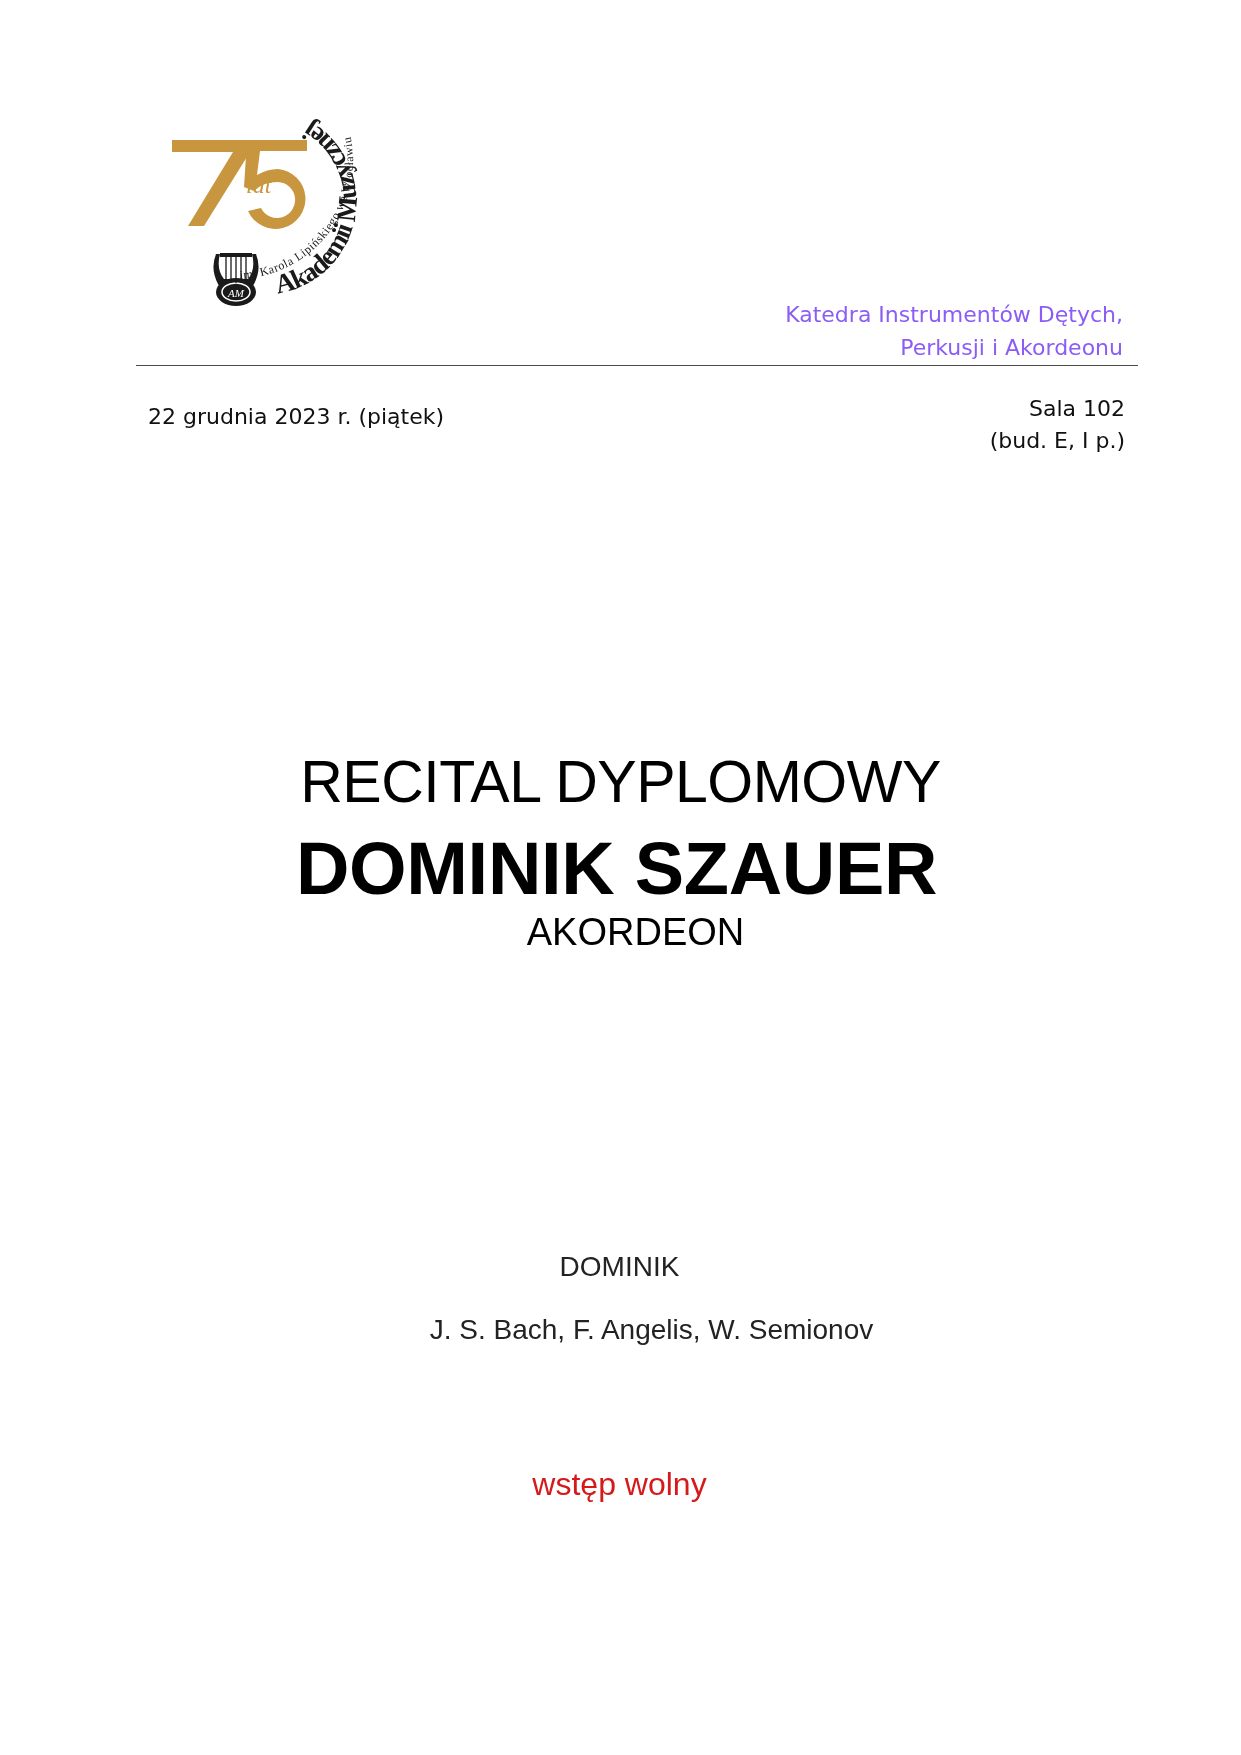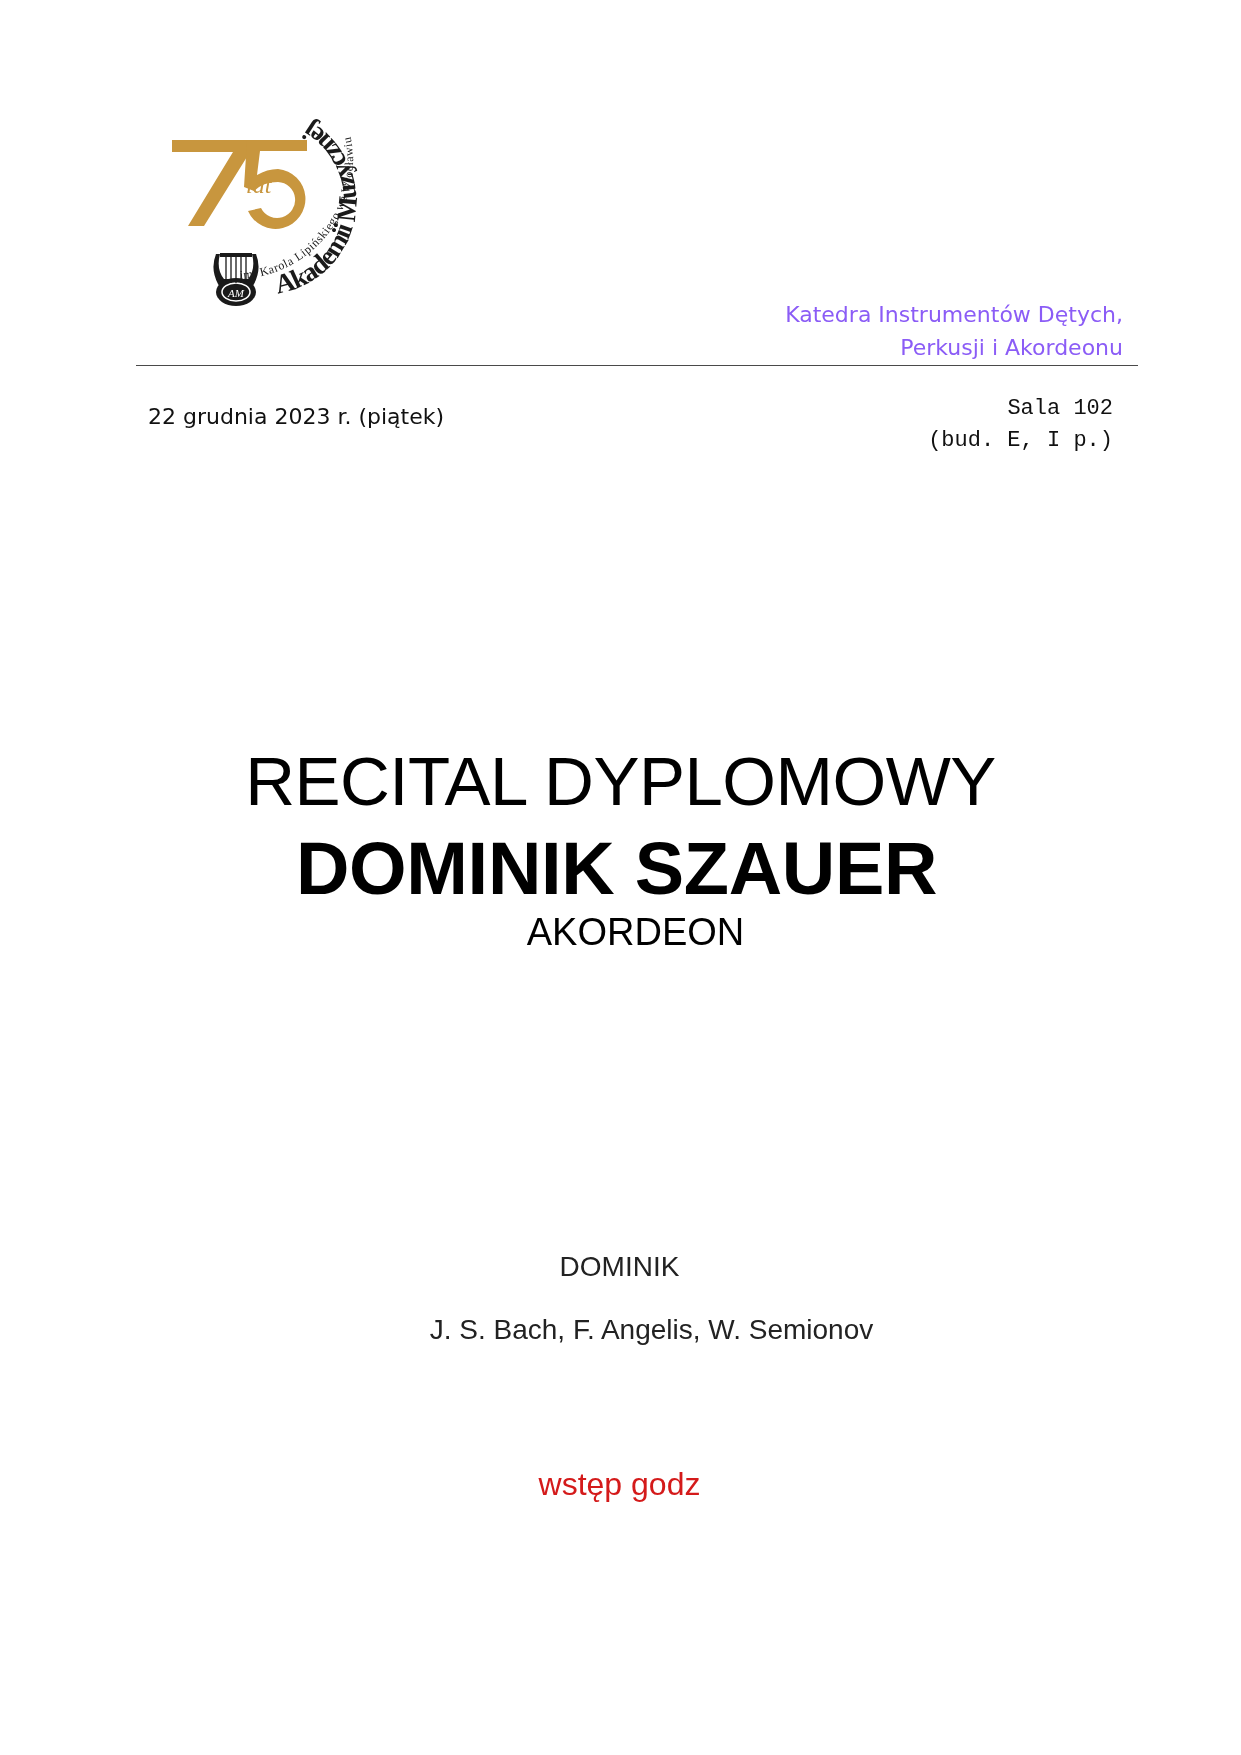--- a/index.html
+++ b/index.html
@@ -3,23 +3,23 @@
 <meta charset="utf-8">
 <style>
   html, body { margin: 0; padding: 0; background: #ffffff; }
   body { width: 1241px; height: 1755px; position: relative; overflow: hidden; font-family: "Liberation Sans", sans-serif; color: #000; }
   .abs { position: absolute; }
   .logo { left: 150px; top: 79px; width: 260px; height: 245px; }
   .hdr { right: 118px; text-align: right; font-family: "DejaVu Sans", sans-serif; font-size: 22px; line-height: 33px; color: #8b5cf6; }
   .rule { left: 136px; top: 365px; width: 1002px; height: 0; border-top: 1.6px solid #4a4a4a; }
   .meta { font-family: "DejaVu Sans", sans-serif; font-size: 22px; line-height: 32px; color: #111; }
   .meta-left { left: 148px; top: 393px; text-align: right; margin-top: 8px; }
-  .meta-right { right: 128px; top: 393px; text-align: right; font-family: Liberation Mono, monospace; }
+  .meta-right { right: 116px; top: 393px; text-align: right; }
   .center { left: 0; width: 1241px; text-align: center; white-space: nowrap; }
-  .title { top: 738px; font-size: 69px; line-height: 88px; font-weight: normal; letter-spacing: -0.5px; }
+  .title { top: 738px; font-size: 59px; line-height: 88px; font-weight: normal; letter-spacing: -0.5px; }
   .name { top: 826px; font-size: 74px; line-height: 86px; font-weight: bold; letter-spacing: -0.3px; left: -4px; }
   .instrument { top: 910px; font-size: 38px; line-height: 44px; left: 15px; }
   .program-h { top: 1249px; font-size: 28px; line-height: 36px; left: -1px; color: #222; }
   .composers { top: 1312px; font-size: 28px; line-height: 36px; left: -1px; color: #222; padding-left: 32px; }
   .free { top: 1464px; font-size: 32px; line-height: 40px; left: -1px; }
 </style>
 </head>
 <body>
 
 <div class="abs logo">
@@ -73,13 +73,13 @@
   <div>(bud. E, I p.)</div>
 </div>
 
 <div class="abs center title">RECITAL DYPLOMOWY</div>
 <div class="abs center name">DOMINIK SZAUER</div>
 <div class="abs center instrument">AKORDEON</div>
 
 <div class="abs center program-h">DOMINIK</div>
 <div class="abs center composers">J. S. Bach, F. Angelis, W. Semionov</div>
 
-<div class="abs center free" id="admission" style="color: rgb(212, 26, 26);">wstęp godz</div>
+<div class="abs center free" id="admission" style="color: rgb(212, 26, 26);">wstęp wolny</div>
 
 </body></html>

